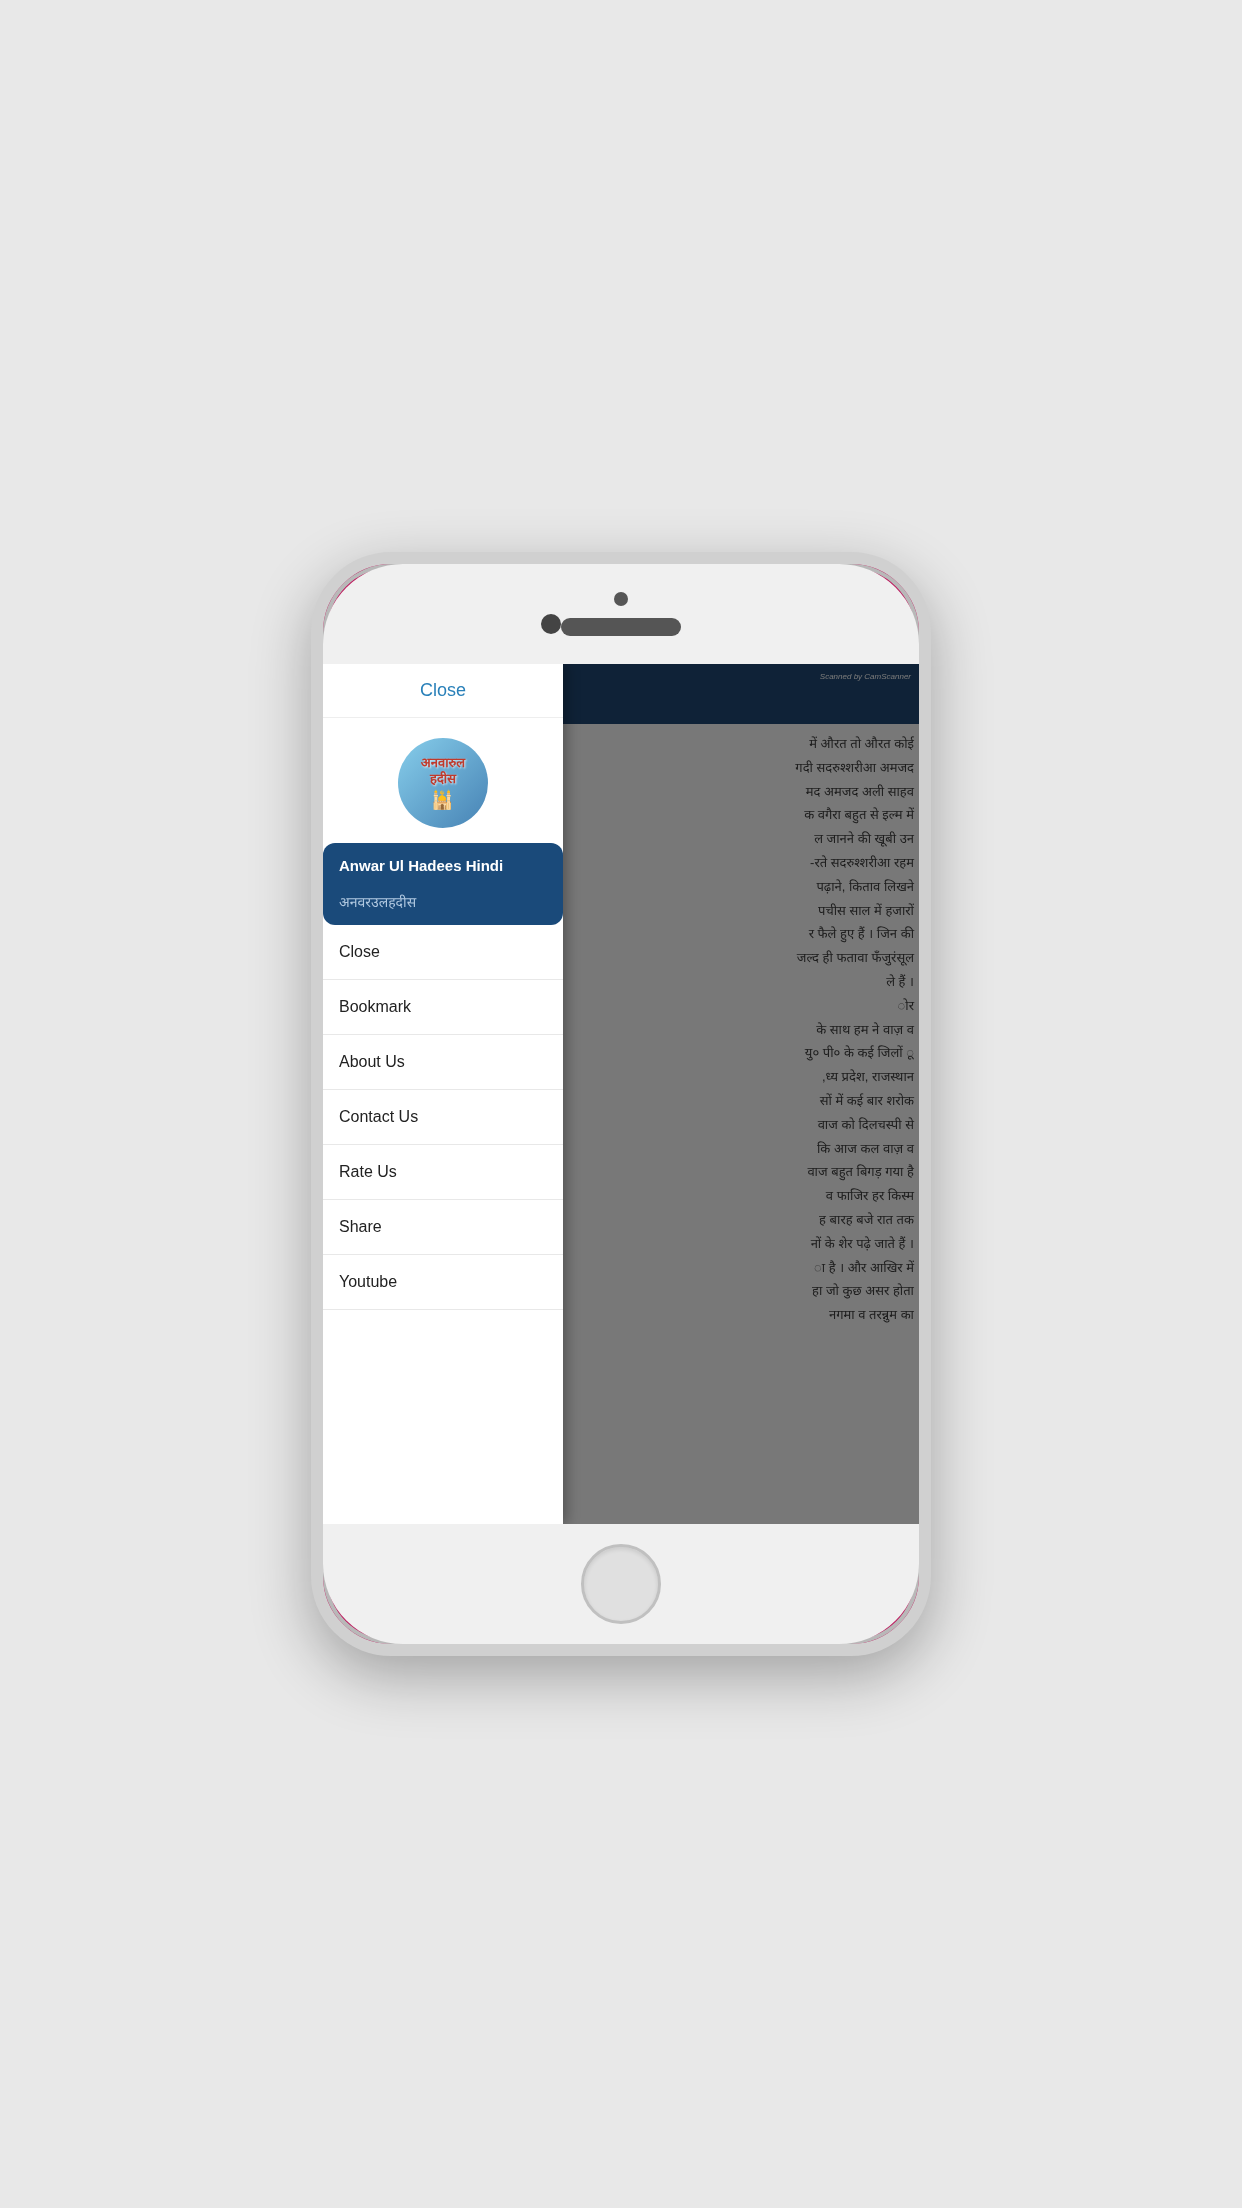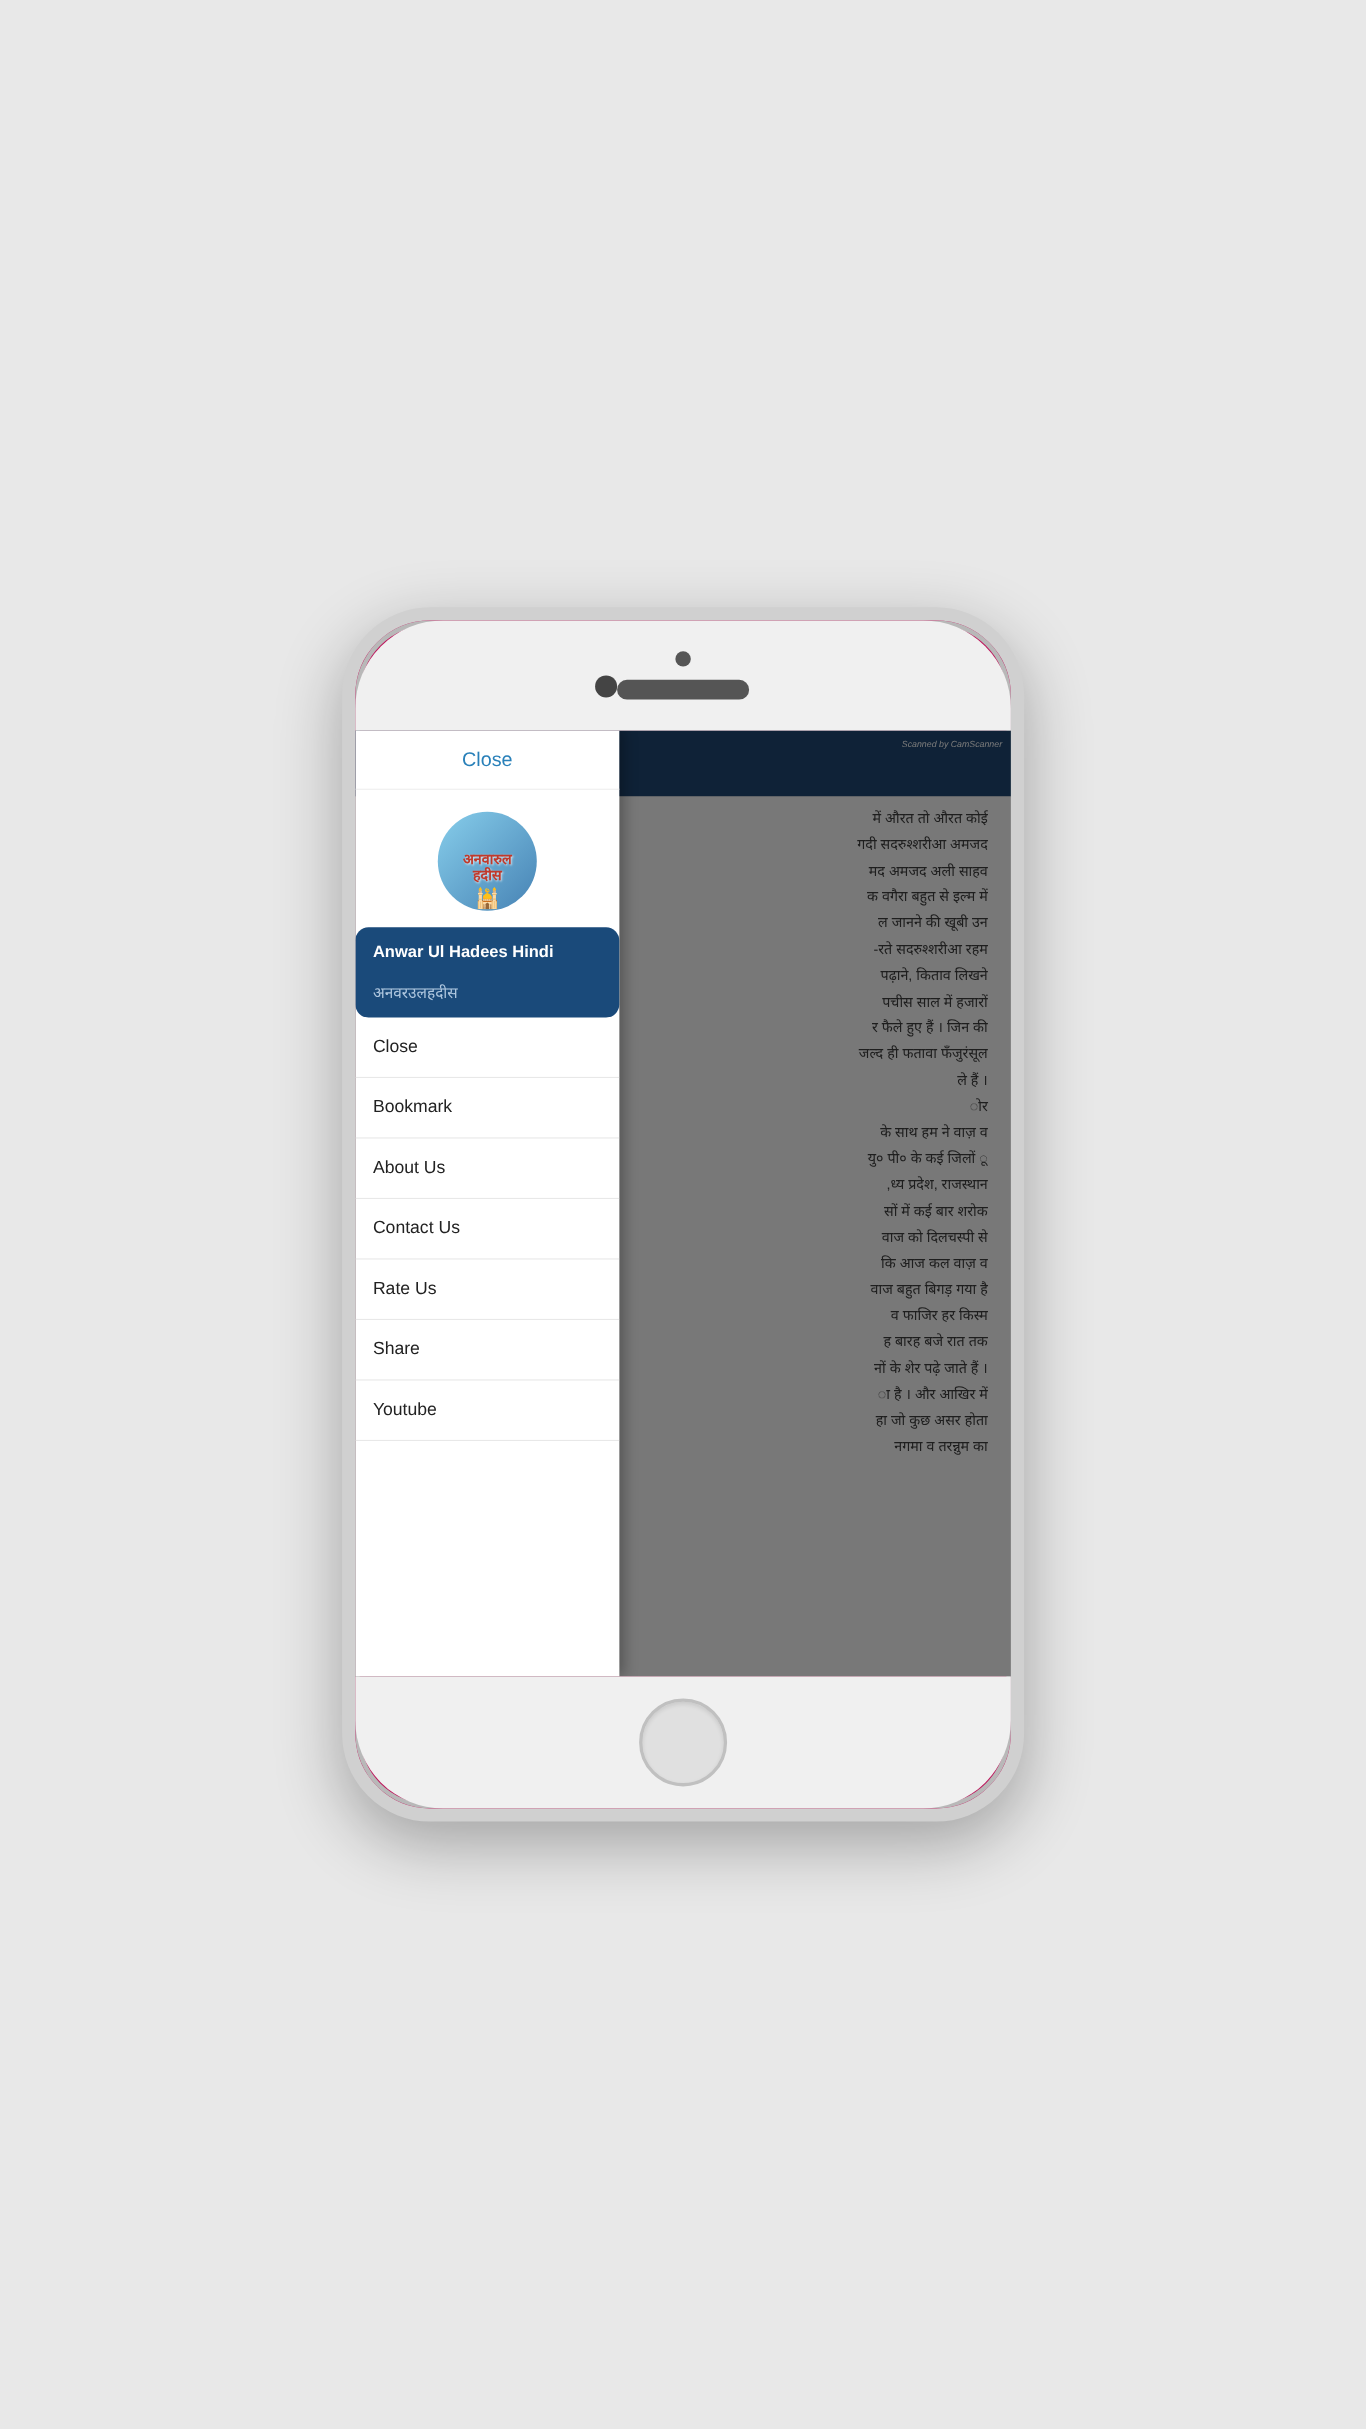--- a/index.html
+++ b/index.html
@@ -124,21 +124,21 @@
       padding: 0 20px;
     }
 
     .bg-header-title {
       color: white;
       font-size: 28px;
       font-weight: bold;
     }
 
     .bg-text-area {
-      padding: 10px 21px;
+      padding: 10px 5px;
       color: #222;
       font-size: 14px;
       line-height: 1.6;
       background: #c8c8c8;
       height: calc(100% - 60px);
       overflow: hidden;
       direction: rtl;
     }
 
     .bg-text-line {
@@ -190,21 +190,21 @@
       justify-content: center;
       padding: 20px 0 15px 0;
     }
 
     .logo-circle {
       width: 90px;
       height: 90px;
       border-radius: 50%;
       background: linear-gradient(135deg, #87ceeb 0%, #4682b4 100%);
       display: flex;
-      align-items: flex-end;
+      align-items: center;
       justify-content: center;
       overflow: hidden;
       position: relative;
     }
 
     .logo-inner {
       text-align: center;
     }
 
     .logo-text-hindi {

